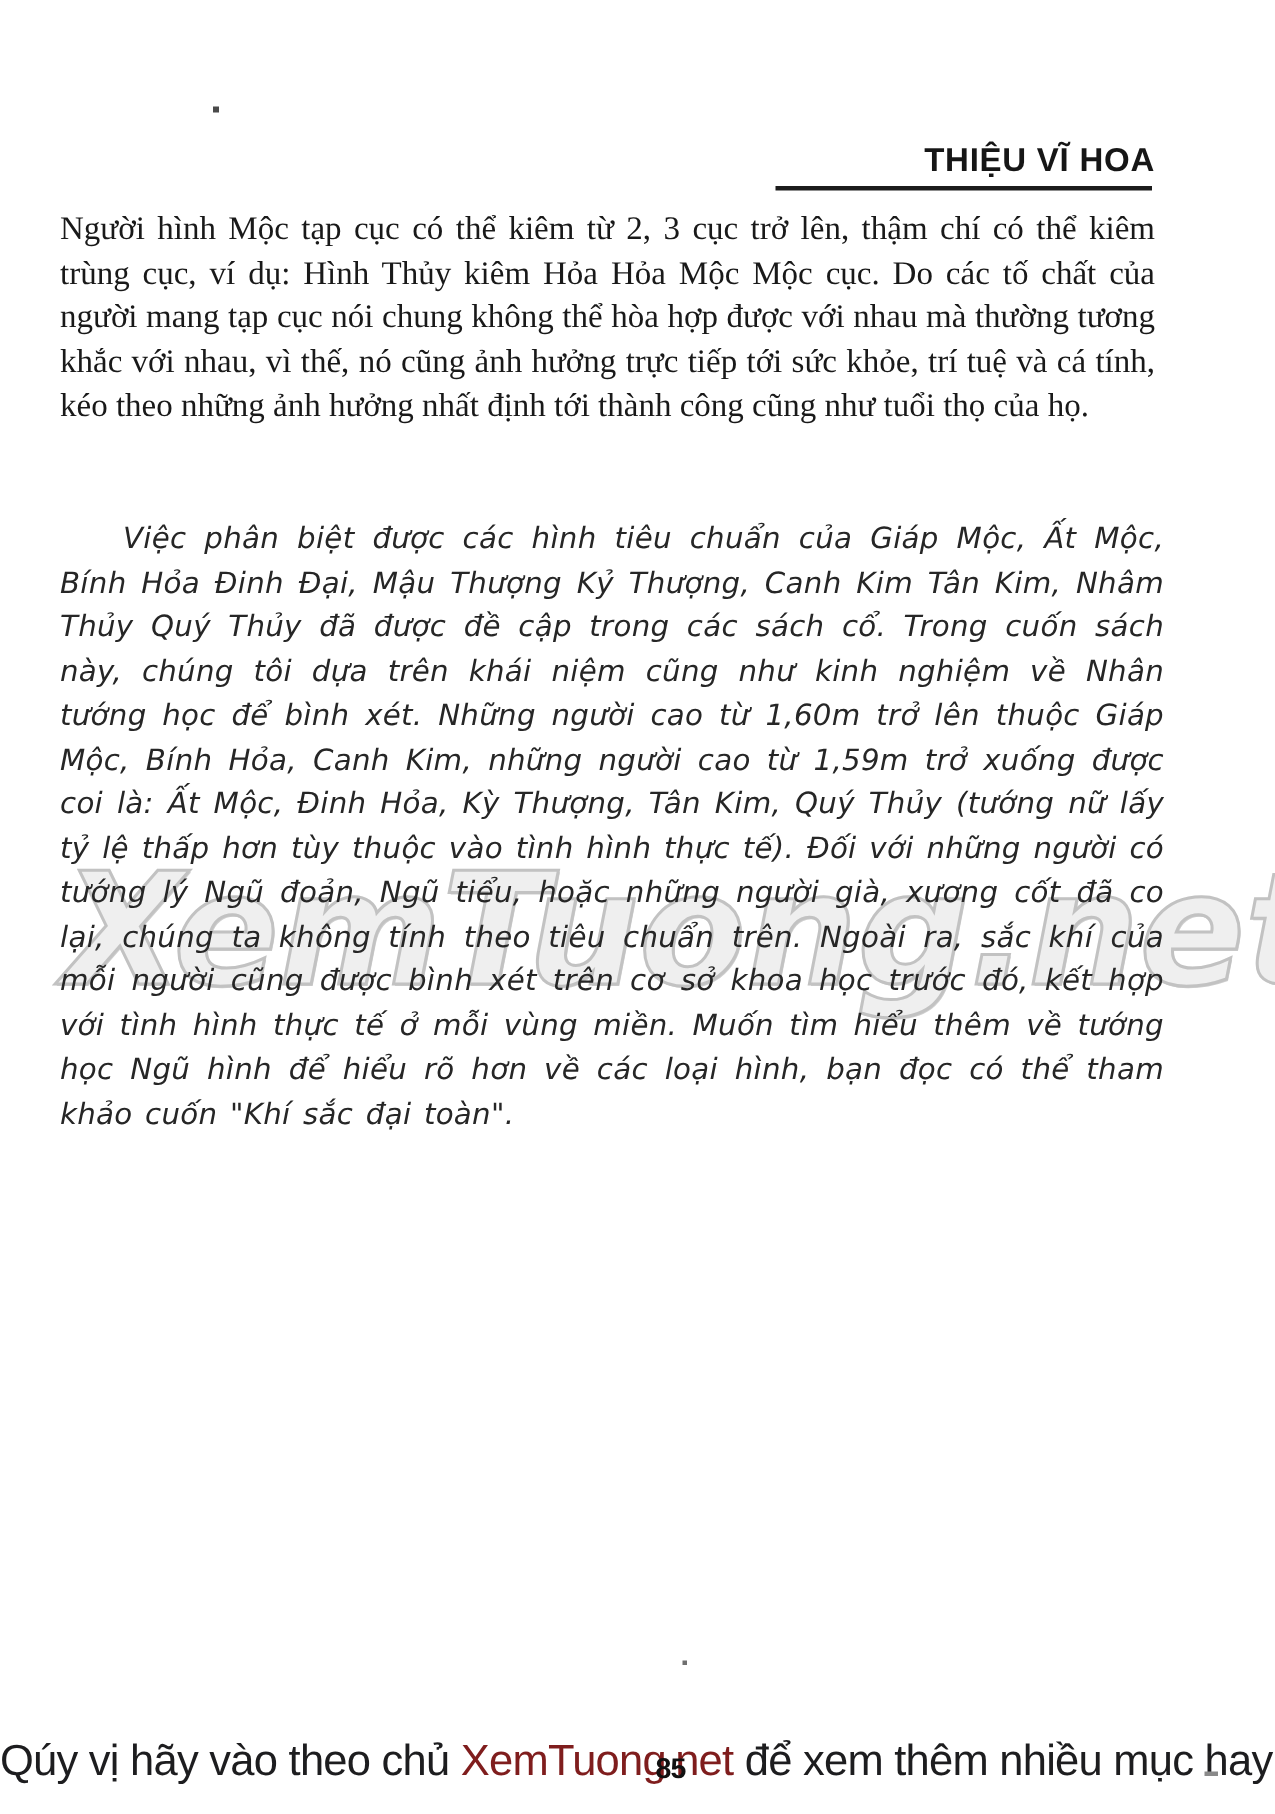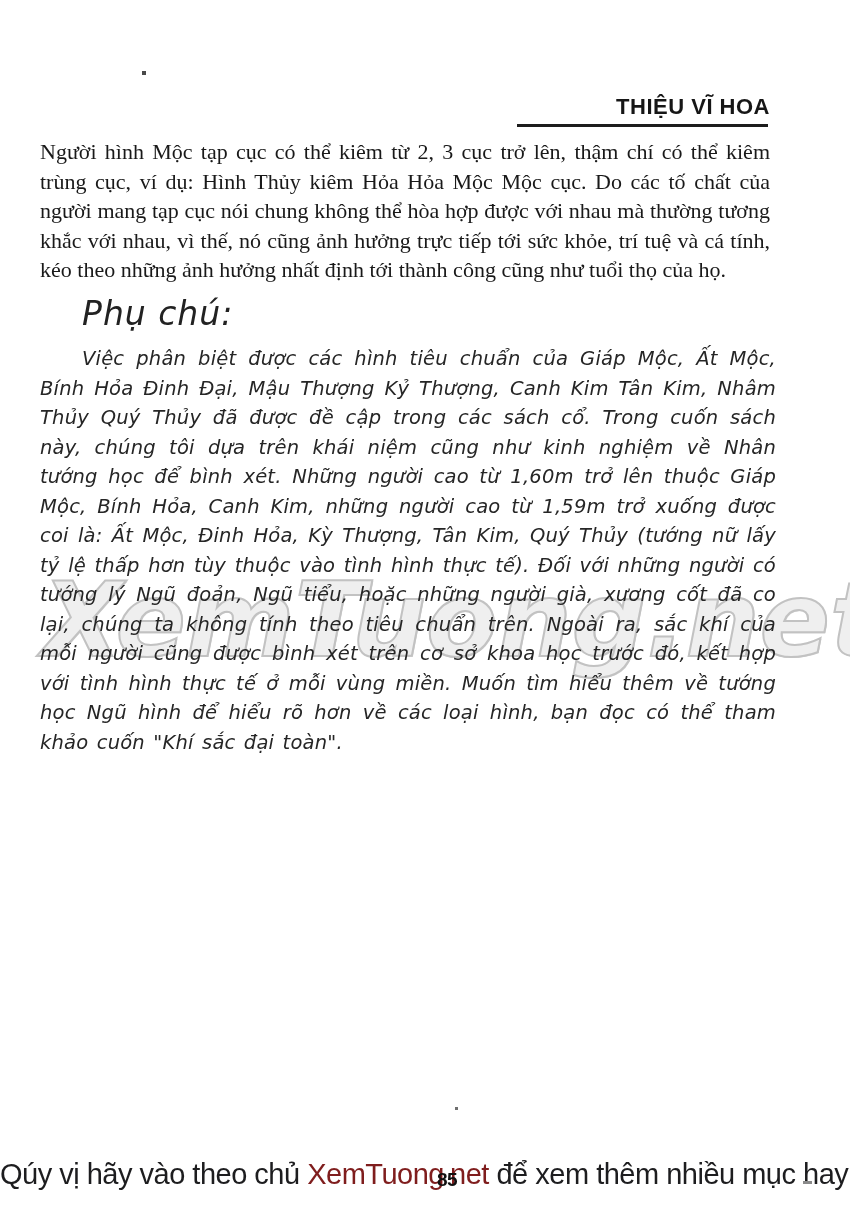--- a/index.html
+++ b/index.html
@@ -142,21 +142,20 @@
 </head>
 <body>
 
 <div class="page">
 
   <div class="header-title">THIỆU VĨ HOA</div>
   <div class="header-rule"></div>
 
   <div class="body-paragraph">Người hình Mộc tạp cục có thể kiêm từ 2, 3 cục trở lên, thậm chí có thể kiêm trùng cục, ví dụ: Hình Thủy kiêm Hỏa Hỏa Mộc Mộc cục. Do các tố chất của người mang tạp cục nói chung không thể hòa hợp được với nhau mà thường tương khắc với nhau, vì thế, nó cũng ảnh hưởng trực tiếp tới sức khỏe, trí tuệ và cá tính, kéo theo những ảnh hưởng nhất định tới thành công cũng như tuổi thọ của họ.</div>
 
-  <div class="note-heading">Phụ chú:</div>
   <div class="note-paragraph">Việc phân biệt được các hình tiêu chuẩn của Giáp Mộc, Ất Mộc, Bính Hỏa Đinh Đại, Mậu Thượng Kỷ Thượng, Canh Kim Tân Kim, Nhâm Thủy Quý Thủy đã được đề cập trong các sách cổ. Trong cuốn sách này, chúng tôi dựa trên khái niệm cũng như kinh nghiệm về Nhân tướng học để bình xét. Những người cao từ 1,60m trở lên thuộc Giáp Mộc, Bính Hỏa, Canh Kim, những người cao từ 1,59m trở xuống được coi là: Ất Mộc, Đinh Hỏa, Kỳ Thượng, Tân Kim, Quý Thủy (tướng nữ lấy tỷ lệ thấp hơn tùy thuộc vào tình hình thực tế). Đối với những người có tướng lý Ngũ đoản, Ngũ tiểu, hoặc những người già, xương cốt đã co lại, chúng ta không tính theo tiêu chuẩn trên. Ngoài ra, sắc khí của mỗi người cũng được bình xét trên cơ sở khoa học trước đó, kết hợp với tình hình thực tế ở mỗi vùng miền. Muốn tìm hiểu thêm về tướng học Ngũ hình để hiểu rõ hơn về các loại hình, bạn đọc có thể tham khảo cuốn "Khí sắc đại toàn".</div>
 
   <div class="watermark">XemTuong.net</div>
 
   <div class="artifact dot-top"></div>
   <div class="artifact dot-footer"></div>
   <div class="artifact dash-footer"></div>
 
   <div class="footer">
     <span>Qúy vị hãy vào theo chủ </span><span class="site">XemTuong</span><span class="page-number">85</span><span class="site">net</span><span> để xem thêm nhiều mục hay khác</span>

